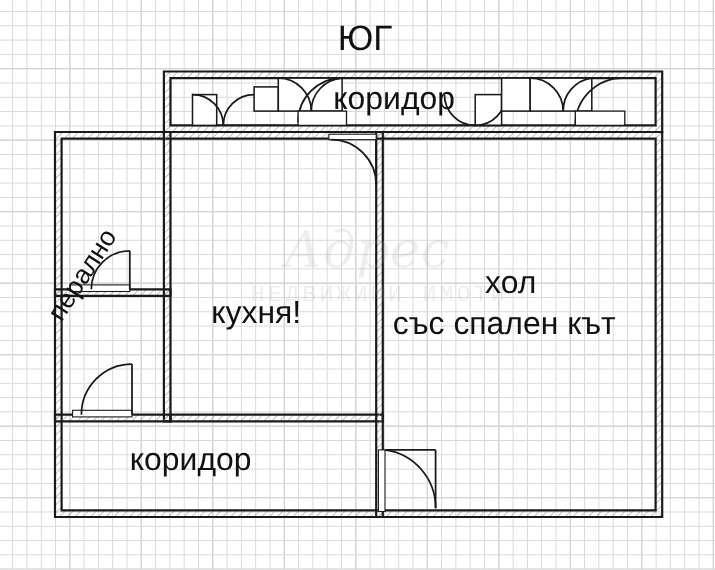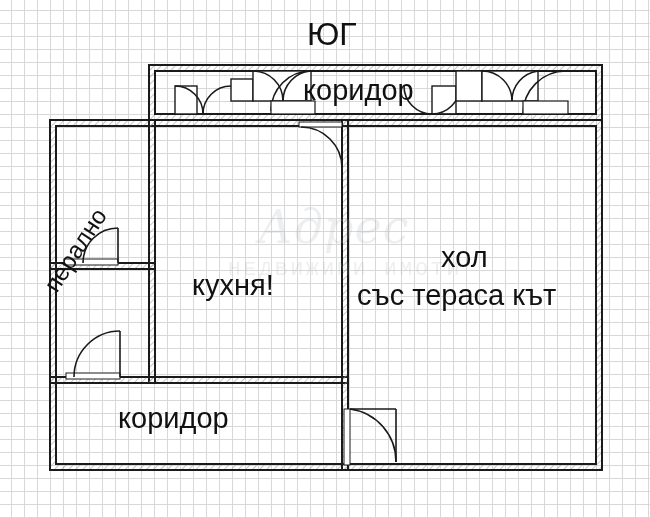--- a/index.html
+++ b/index.html
@@ -163,15 +163,15 @@
     <div class="wm-script">Адрес</div>
     <div class="wm-sub">НЕДВИЖИМИ ИМОТИ</div>
   </div>
 
   <div class="lbl" id="lbl-yug">ЮГ</div>
   <div class="lbl" id="lbl-terasa">коридор</div>
   <div class="lbl" id="lbl-peralno">перално</div>
   <div class="lbl" id="lbl-kuhnya">кухня!</div>
   <div class="lbl" id="lbl-koridor">коридор</div>
   <div class="lbl" id="lbl-hol">хол</div>
-  <div class="lbl" id="lbl-hol2">със тераса кът</div>
+  <div class="lbl" id="lbl-hol2">със спален кът</div>
 
 </div>
 
 </body></html>

